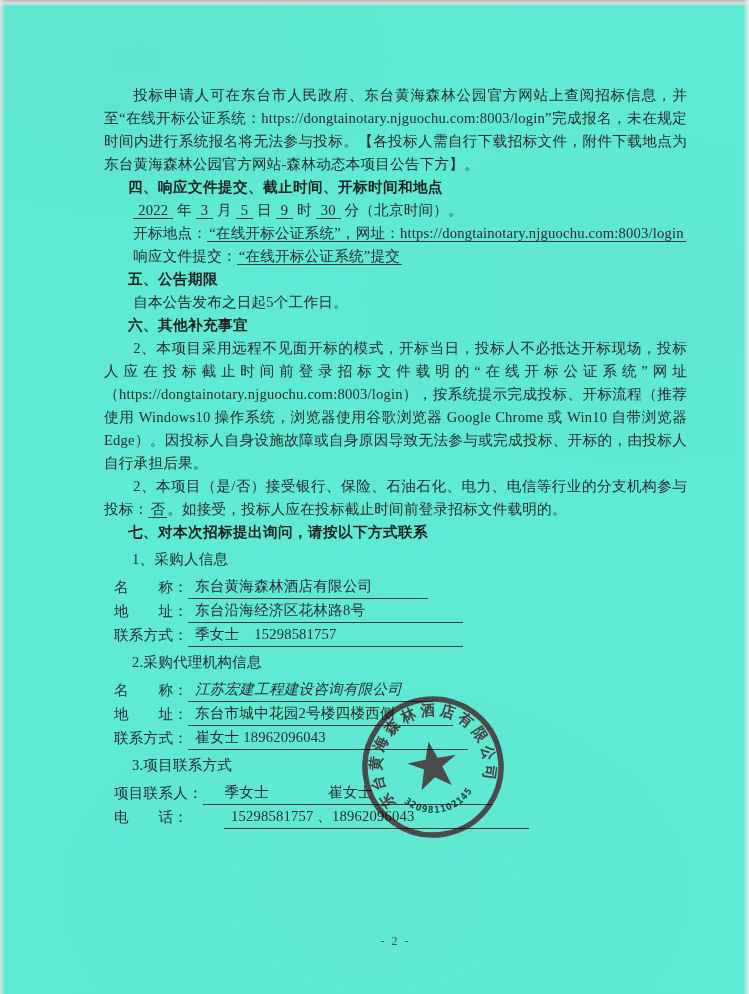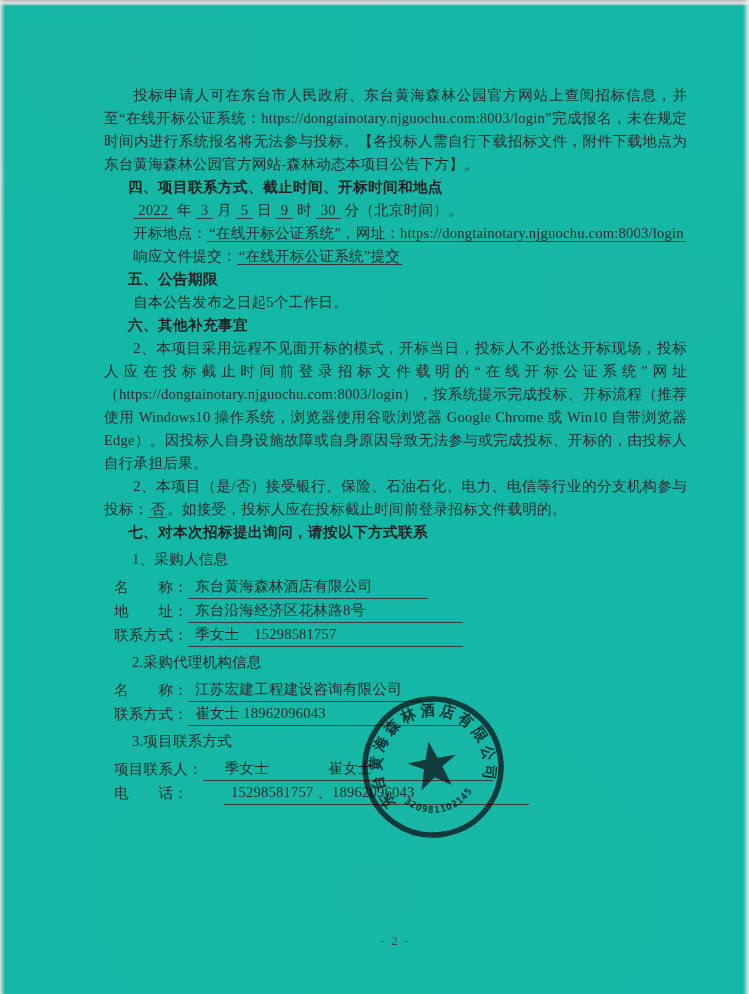--- a/index.html
+++ b/index.html
@@ -1,18 +1,18 @@
 <!DOCTYPE html>
 <html><head>
 <meta charset="utf-8">
 <style>
   html,body { margin:0; padding:0; background:#ffffff; }
   .page {
     position:relative; width:749px; height:994px; overflow:hidden;
-    background:#14b8a6;
+    background:#5eead4;
     font-family:"Liberation Serif","DejaVu Serif",serif;
     color:#2b2b2b;
   }
   .edge-top { position:absolute; top:0; left:0; right:0; height:6px;
     background:linear-gradient(180deg,#b9b9b9 0%,#dedede 55%,rgba(255,255,255,0) 100%); }
   .edge-left { position:absolute; top:0; left:0; bottom:0; width:5px;
     background:linear-gradient(90deg,#e2e2e2,rgba(255,255,255,0)); }
   .edge-right { position:absolute; top:0; right:0; bottom:0; width:6px;
     background:linear-gradient(270deg,#ededeb,rgba(255,255,255,0)); }
   .texture { position:absolute; inset:0; pointer-events:none;
@@ -34,21 +34,21 @@
   }
   .subhd { margin:4px; padding-left:24px;font-family:Liberation Serif, serif; }
   .row { margin:0; padding-left:10px; white-space:nowrap; }
   .u { border-bottom:1.4px solid #3a3a3a; padding:0 2px; }
   .unum { border-bottom:1.4px solid #3a3a3a; padding:0 5px; }
   .fv {
     display:inline-block; border-bottom:1.4px solid #3a3a3a;
     padding:0 4px 0 7px; box-sizing:border-box; vertical-align:bottom;
     white-space:nowrap; overflow:visible;
   }
-  .w240 { min-width:240px; } .w245 { min-width:245px; }
+  .w240 { min-width:240px; } .w245 { min-width:245px;font-style:italic; }
   .w265 { min-width:265px; } .w275 { min-width:275px; }
   .w280 { min-width:280px; } .w290 { min-width:290px; } .w305 { min-width:305px;margin-left:36px; }
   .footer {
     position:absolute; left:104px; width:583px; top:934px;
     text-align:center; font-size:12px; color:#444; letter-spacing:2px;
   }
   .stamp {
     position:absolute; left:352px; top:686px; width:162px; height:162px;
     transform:rotate(-10deg); mix-blend-mode:multiply; opacity:0.9;
   }
@@ -68,21 +68,21 @@
 <div class="page">
   <div class="texture"></div>
   <div class="edge-top"></div>
   <div class="edge-left"></div>
   <div class="edge-right"></div>
 
   <div class="content">
 
     <p class="para">投标申请人可在东台市人民政府、东台黄海森林公园官方网站上查阅招标信息，并至“在线开标公证系统：https://dongtainotary.njguochu.com:8003/login”完成报名，未在规定时间内进行系统报名将无法参与投标。【各投标人需自行下载招标文件，附件下载地点为东台黄海森林公园官方网站-森林动态本项目公告下方】。</p>
 
-    <p class="hd">四、项目联系方式、截止时间、开标时间和地点</p>
+    <p class="hd">四、响应文件提交、截止时间、开标时间和地点</p>
 
     <p class="para"><span class="unum">2022</span><span> 年 </span><span class="unum">3</span><span> 月 </span><span class="unum">5</span><span> 日 </span><span class="unum">9</span><span> 时 </span><span class="unum">30</span><span> 分（北京时间）。</span></p>
 
     <p class="para"><span>开标地点：</span><span class="u">“在线开标公证系统”，网址：https://dongtainotary.njguochu.com:8003/login</span></p>
 
     <p class="para"><span>响应文件提交：</span><span class="u">“在线开标公证系统”提交</span></p>
 
     <p class="hd">五、公告期限</p>
 
     <p class="para">自本公告发布之日起5个工作日。</p>
@@ -95,20 +95,21 @@
 
     <p class="hd">七、对本次招标提出询问，请按以下方式联系</p>
 
     <p class="subhd">1、采购人信息</p>
     <p class="row"><span>名　　称：</span><span class="fv w240">东台黄海森林酒店有限公司</span></p>
     <p class="row"><span>地　　址：</span><span class="fv w275">东台沿海经济区花林路8号</span></p>
     <p class="row"><span>联系方式：</span><span class="fv w275">季女士　15298581757</span></p>
 
     <p class="subhd">2.采购代理机构信息</p>
     <p class="row"><span>名　　称：</span><span class="fv w245">江苏宏建工程建设咨询有限公司</span></p>
+    <p class="row"><span>地　　址：</span><span class="fv w265">东台市城中花园2号楼四楼西侧</span></p>
     <p class="row"><span>联系方式：</span><span class="fv w280">崔女士 18962096043</span></p>
 
     <p class="subhd">3.项目联系方式</p>
     <p class="row"><span>项目联系人：</span><span class="fv w290">　季女士　　　　崔女士</span></p>
     <p class="row"><span>电　　话：</span><span class="fv w305">15298581757 、18962096043</span></p>
 
   </div>
 
   <div class="stamp">
     <svg width="162" height="162" viewBox="0 0 162 162">

